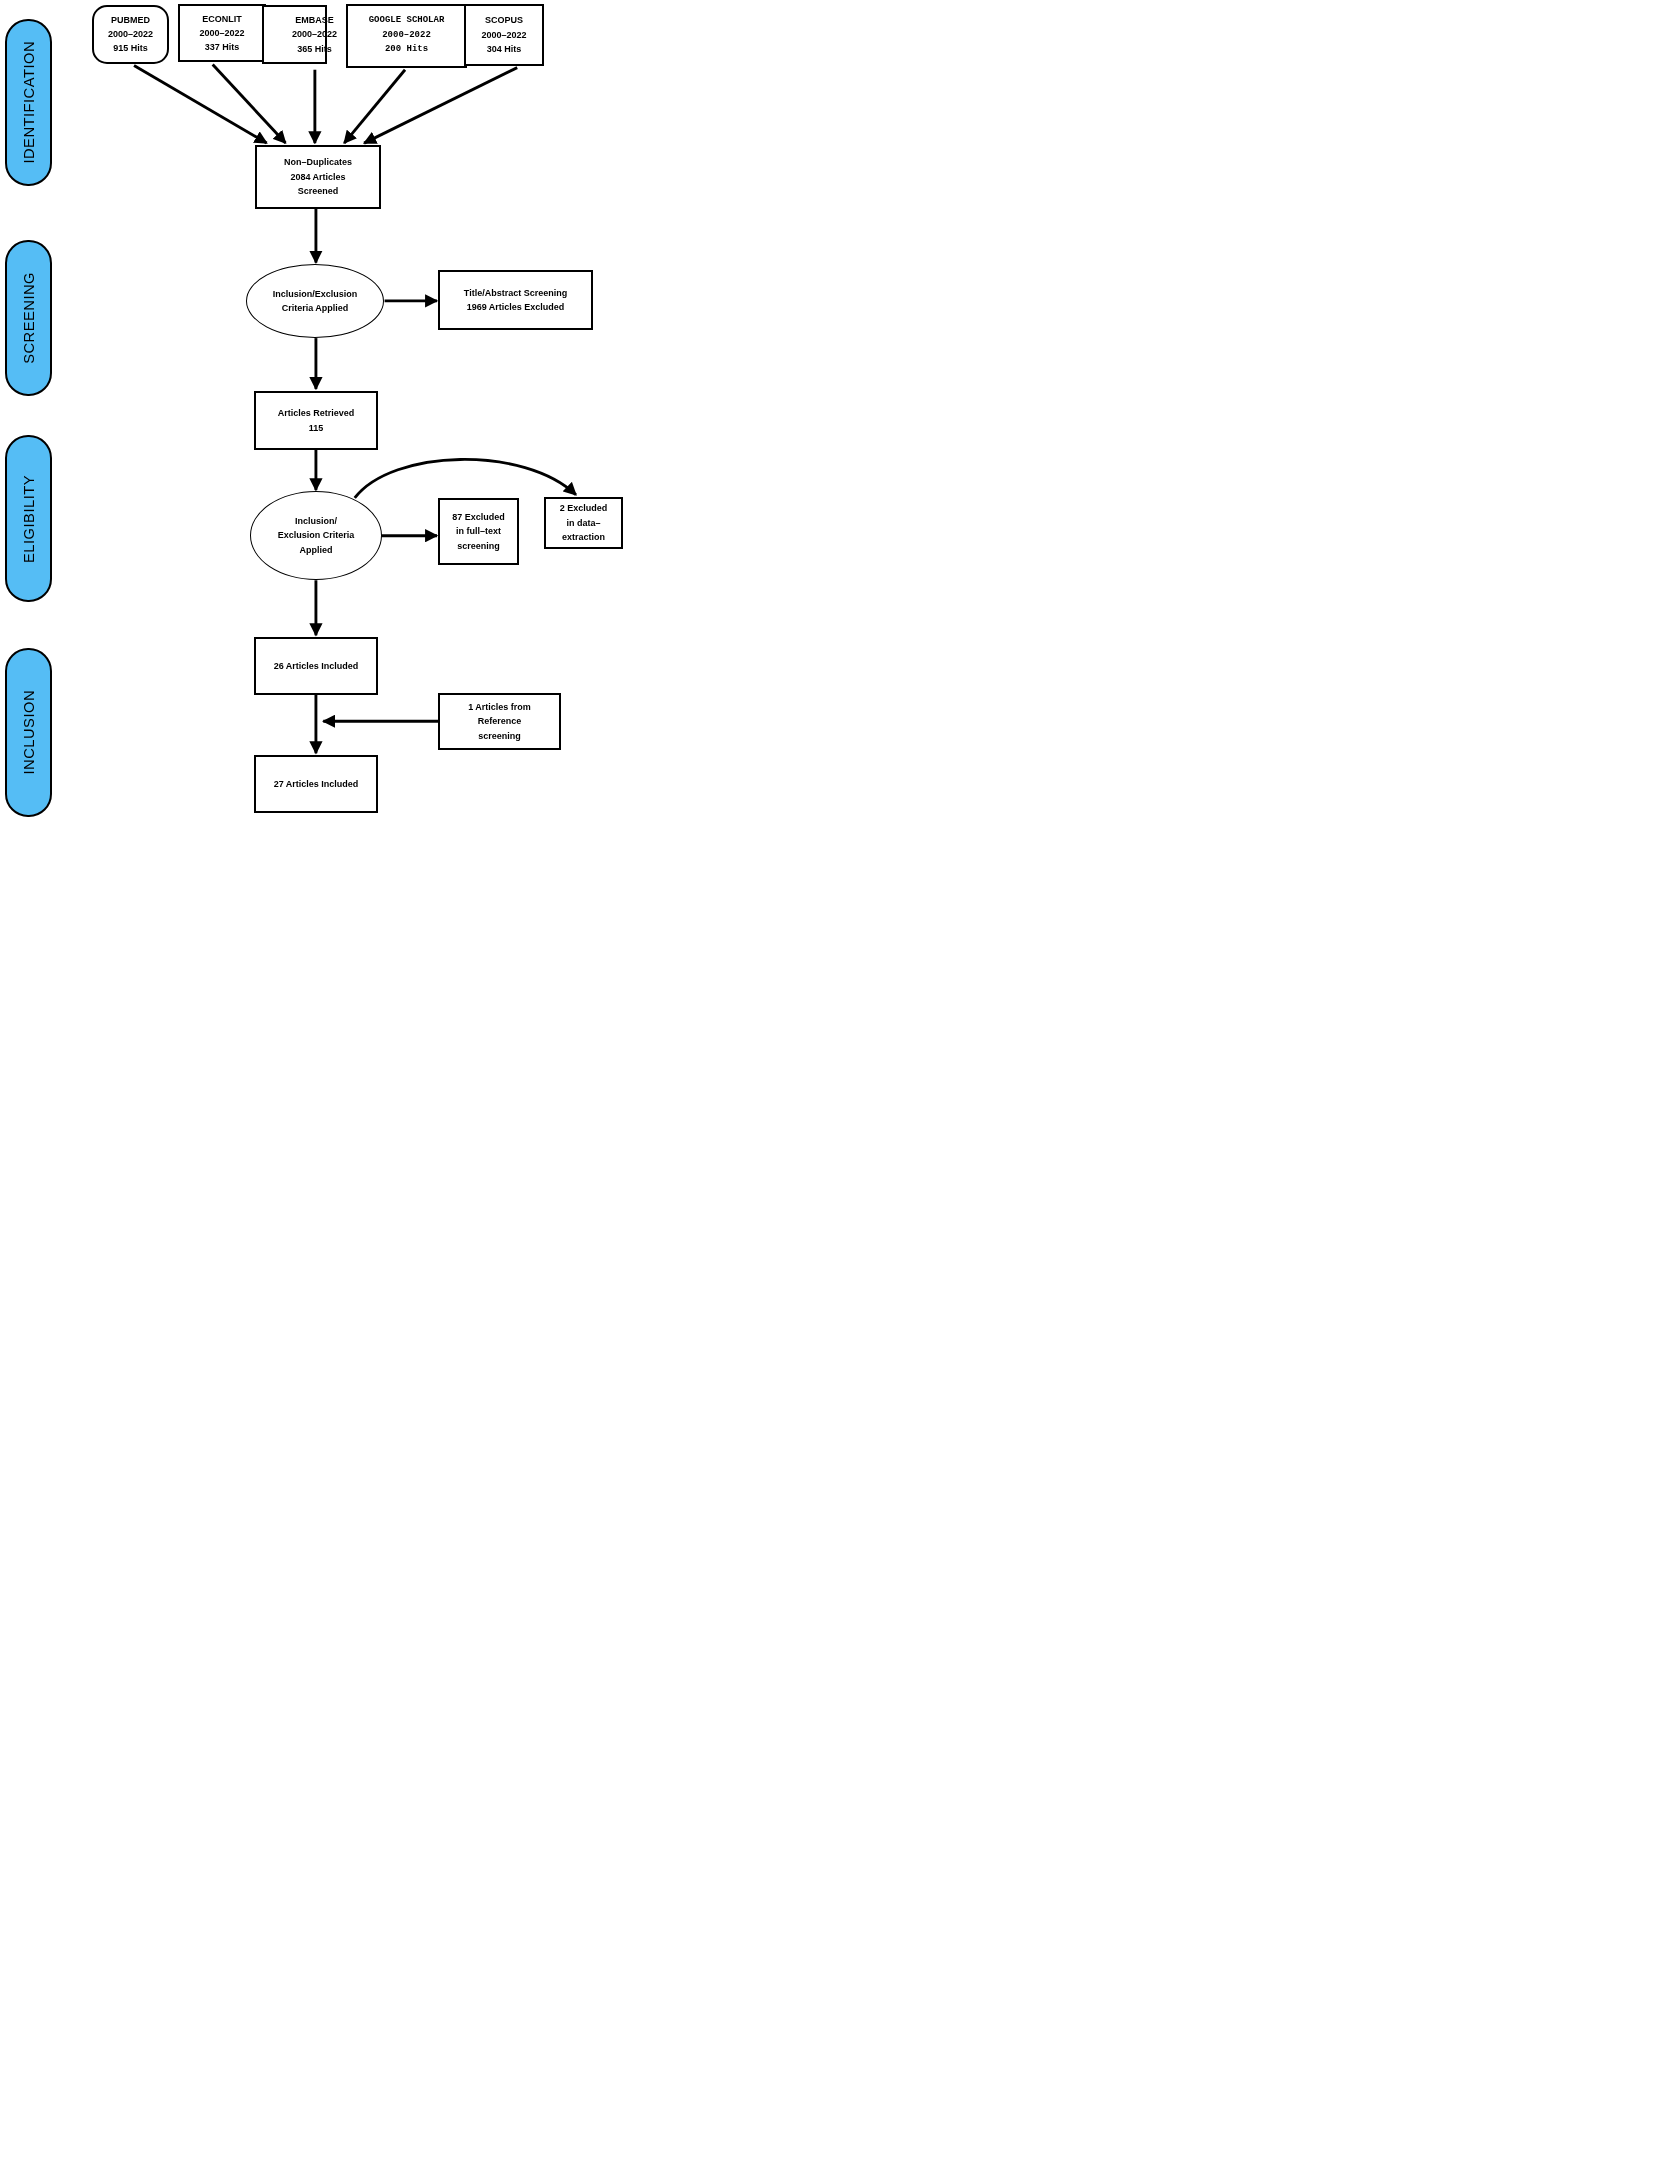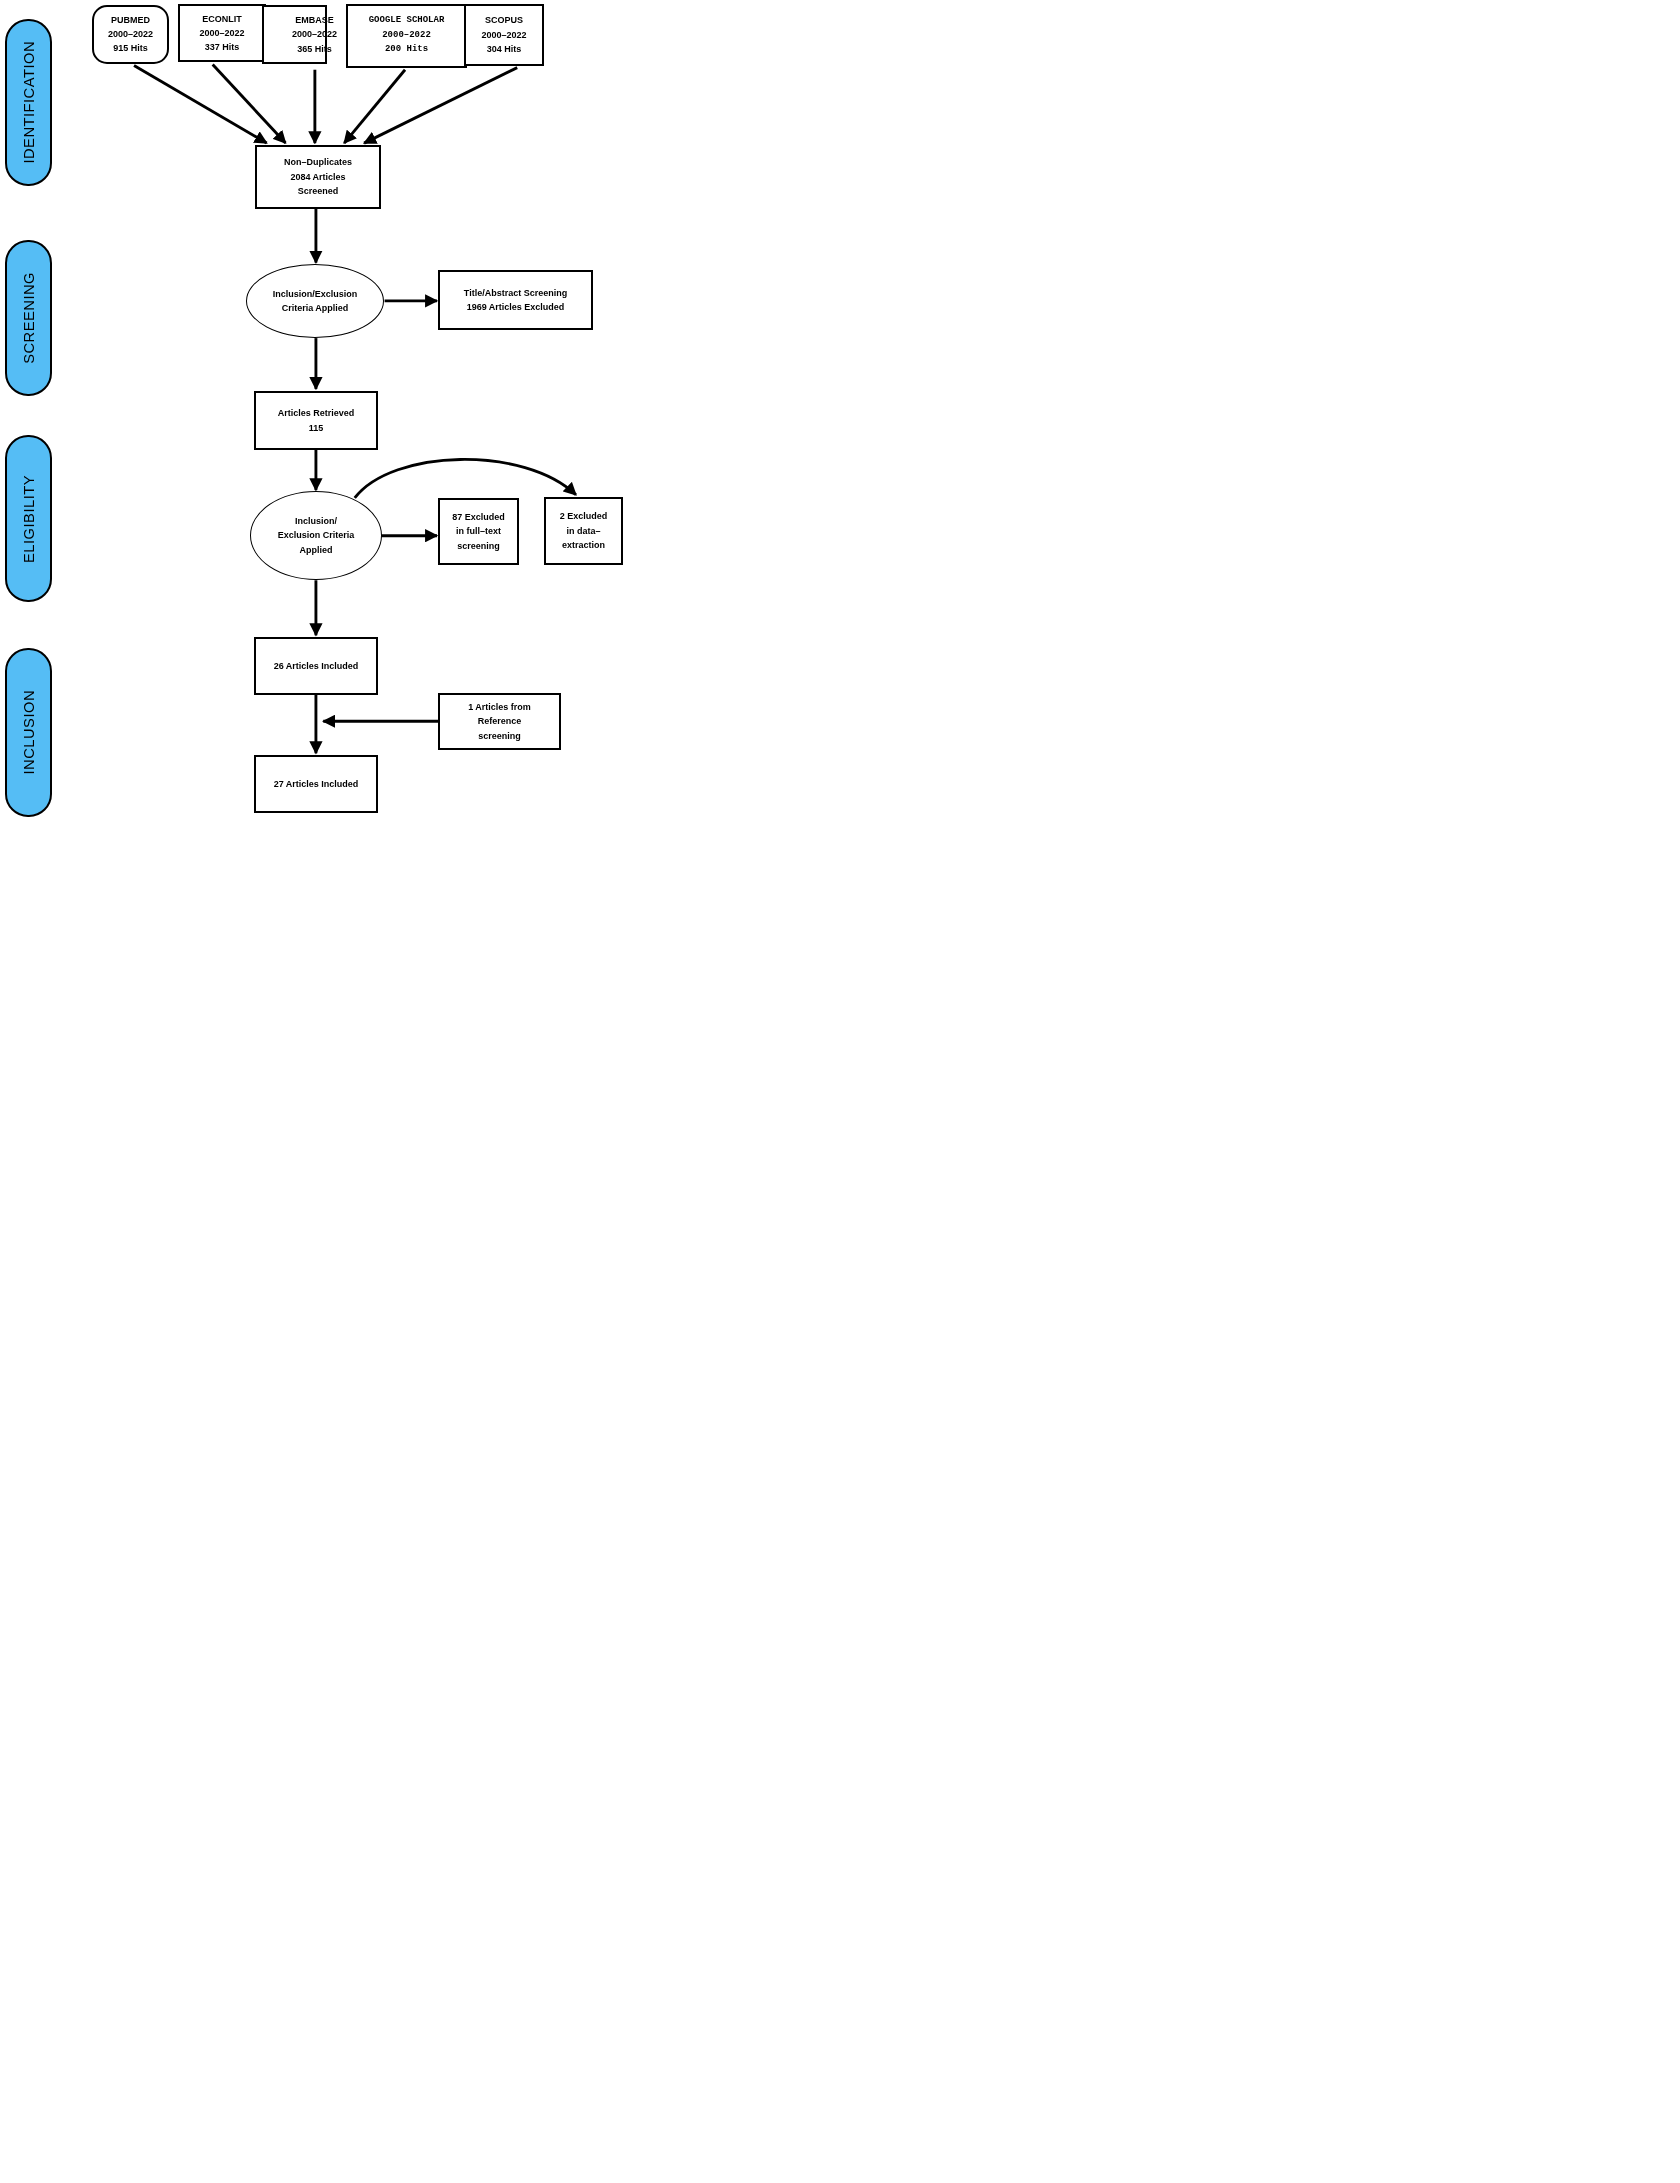--- a/index.html
+++ b/index.html
@@ -134,21 +134,21 @@
     <div class="line">Exclusion Criteria</div>
     <div class="line">Applied</div>
   </div>
 
   <div class="node" style="left:438px;top:498px;width:81px;height:67px;">
     <div class="line">87 Excluded</div>
     <div class="line">in full–text</div>
     <div class="line">screening</div>
   </div>
 
-  <div class="node" style="left:544px;top:497px;width:79px;height:68px;">
+  <div class="node" style="left:544px;top:497px;width:79px;height:52px;">
     <div class="line">2 Excluded</div>
     <div class="line">in data–</div>
     <div class="line">extraction</div>
   </div>
 
   <div class="node" style="left:254px;top:637px;width:124px;height:58px;">
     <div class="line">26 Articles Included</div>
   </div>
 
   <div class="node" style="left:438px;top:693px;width:123px;height:57px;">

